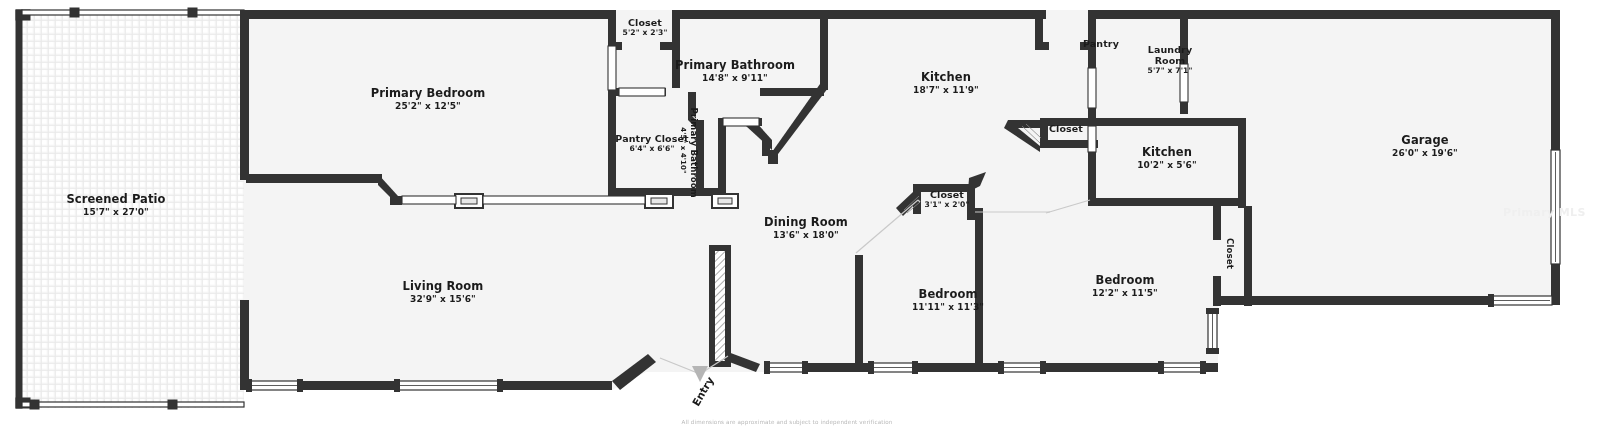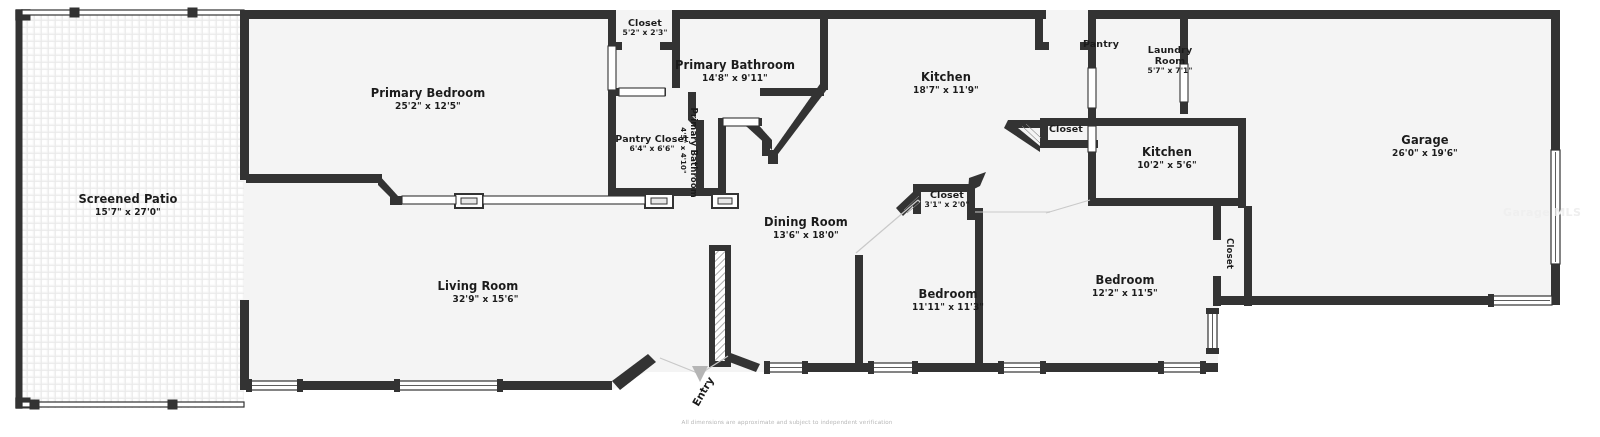--- a/index.html
+++ b/index.html
@@ -250,21 +250,21 @@
         <rect x="608" y="46" width="8" height="44"></rect>
         <rect x="402" y="196" width="54" height="8"></rect>
         <rect x="483" y="196" width="162" height="8"></rect>
         <rect x="619" y="88" width="46" height="8"></rect>
         <rect x="723" y="118" width="36" height="8"></rect>
       </g>
     </g>
 
   </svg>
 
-  <div class="lbl" style="left:128px;top:193px;transform:translateX(-50%);">
+  <div class="lbl" style="left:116px;top:193px;transform:translateX(-50%);">
     <span class="nm">Screened Patio</span>
     <span class="dm">15'7" x 27'0"</span>
   </div>
 
   <div class="lbl" style="left:428px;top:87px;transform:translateX(-50%);">
     <span class="nm">Primary Bedroom</span>
     <span class="dm">25'2" x 12'5"</span>
   </div>
 
   <div class="lbl sm" style="left:645px;top:17px;transform:translateX(-50%);">
@@ -321,21 +321,21 @@
   <div class="lbl sm" style="left:947px;top:189px;transform:translateX(-50%);">
     <span class="nm">Closet</span>
     <span class="dm">3'1" x 2'0"</span>
   </div>
 
   <div class="lbl" style="left:806px;top:216px;transform:translateX(-50%);">
     <span class="nm">Dining Room</span>
     <span class="dm">13'6" x 18'0"</span>
   </div>
 
-  <div class="lbl" style="left:478px;top:280px;transform:translateX(-50%);text-align:right;">
+  <div class="lbl" style="left:443px;top:280px;transform:translateX(-50%);">
     <span class="nm">Living Room</span>
     <span class="dm">32'9" x 15'6"</span>
   </div>
 
   <div class="lbl" style="left:948px;top:288px;transform:translateX(-50%);">
     <span class="nm">Bedroom</span>
     <span class="dm">11'11" x 11'3"</span>
   </div>
 
   <div class="lbl" style="left:1125px;top:274px;transform:translateX(-50%);">
@@ -346,17 +346,17 @@
   <div class="lbl xs vert" style="left:1229px;top:255px;width:60px;margin-left:-30px;margin-top:-7px;">
     <span class="nm">Closet</span>
     <span class="dm"></span>
   </div>
 
   <svg style="position:absolute;left:688px;top:364px;width:24px;height:22px;" viewBox="0 0 24 22">
     <path d="M4,2 L20,2 L12,18 Z" fill="#b5b5b5"></path>
   </svg>
   <div class="entry" style="left:700px;top:396px;">Entry</div>
 
-  <div class="wmk" style="left:1503px;top:206px;">Garage MLS</div>
+  <div class="wmk" style="left:1503px;top:206px;">Primary MLS</div>
 
   <div class="disc" style="left:787px;top:419px;transform:translateX(-50%);">All dimensions are approximate and subject to independent verification</div>
 
 </div>
 
 </body></html>

